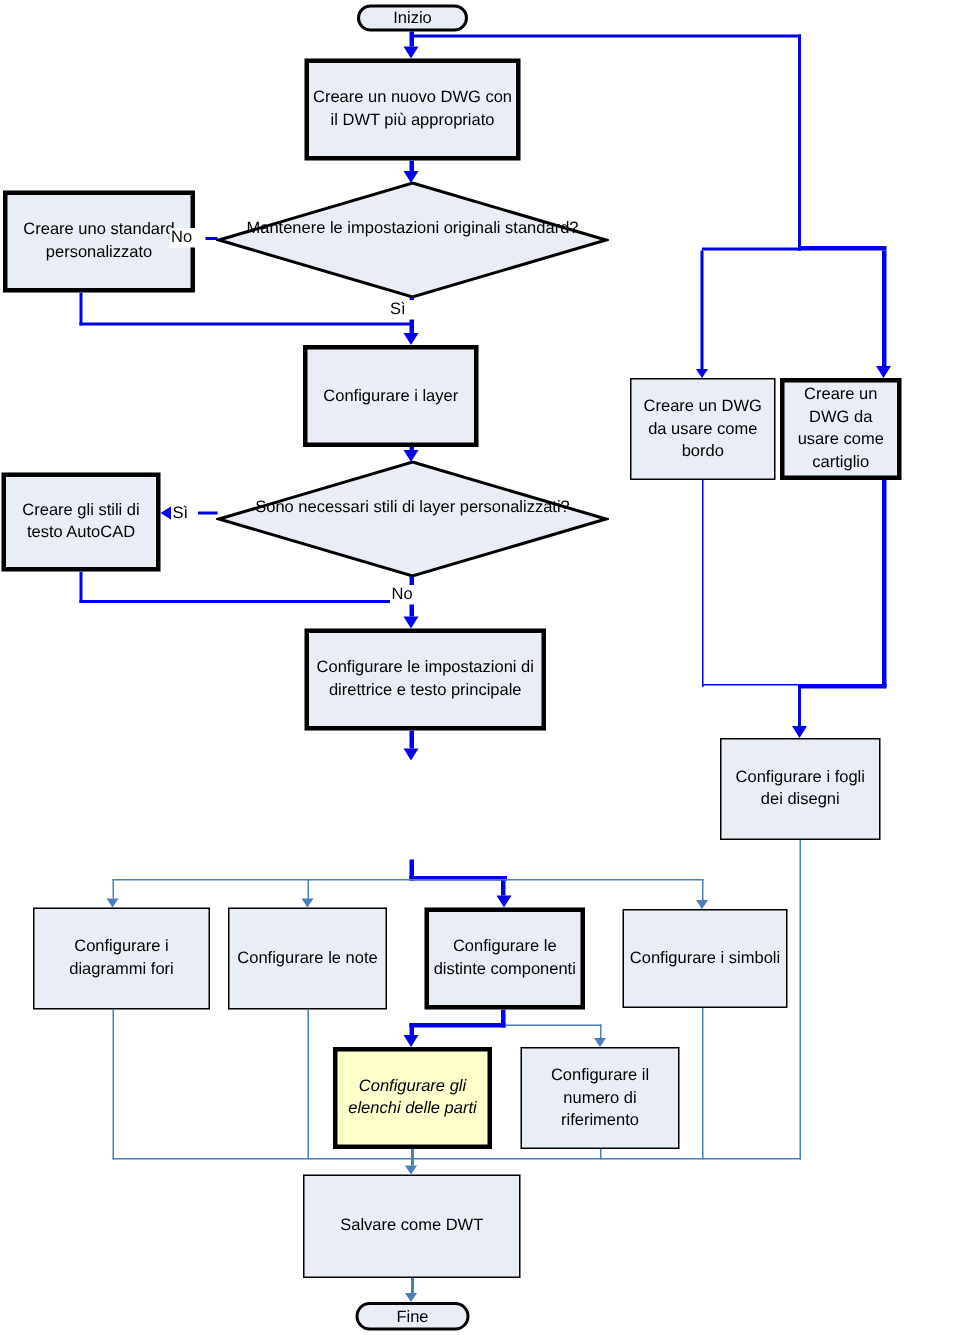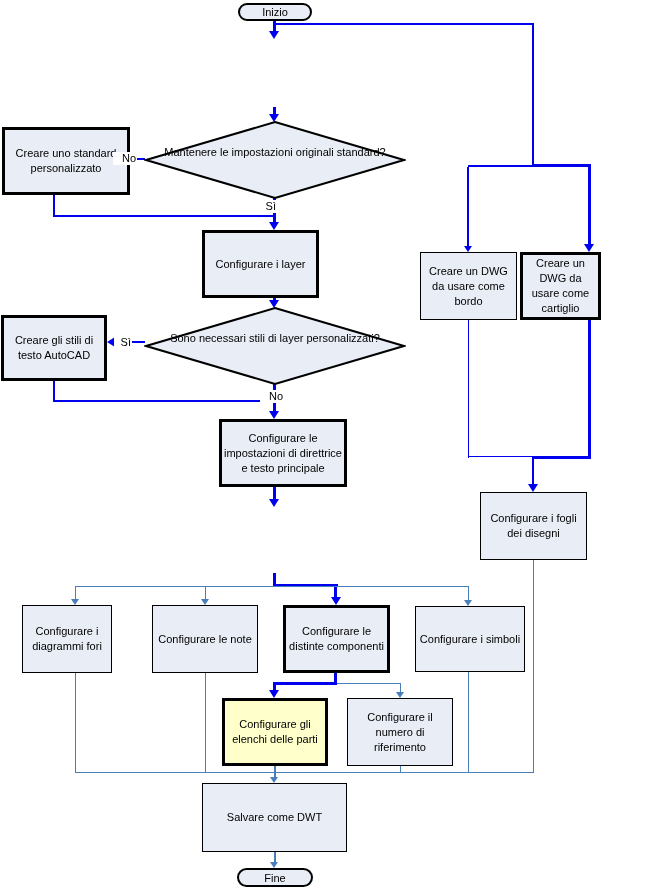--- a/index.html
+++ b/index.html
@@ -2,27 +2,27 @@
 <html style="--node-fill: #e9edf5; --hl-fill: #ffffcc;"><head>
 <meta charset="utf-8">
 <style>
   html,body{margin:0;padding:0;background:#fff;}
   .stage{position:relative;width:647px;height:890px;background:#fff;overflow:hidden;
          font-family:"Liberation Sans",sans-serif;color:#000;border-radius:26px;}
   .box{position:absolute;box-sizing:border-box;background:var(--node-fill,#e9edf5);
        border:1px solid #000;display:flex;align-items:center;justify-content:center;
        text-align:center;font-size:11px;line-height:15px;padding:2px;z-index:2;}
   .thick{border-width:3px;}
-  .yellow{background:var(--hl-fill,#ffffcc);}
+  .yellow{background:var(--hl-fill,#ffffcc);font-style:italic;}
   .oval{position:absolute;box-sizing:border-box;background:var(--node-fill,#e9edf5);
         border:2px solid #000;border-radius:10px;display:flex;align-items:center;
         justify-content:center;font-size:11px;z-index:2;}
   .dsvg{position:absolute;z-index:2;}
   .dtext{position:absolute;z-index:3;text-align:center;font-size:11px;line-height:15px;}
-  .lbl{position:absolute;z-index:4;background:#fff;text-align:right;font-size:11px;
+  .lbl{position:absolute;z-index:4;background:#fff;text-align:left;font-size:11px;
        line-height:13px;padding:0 1px;}
   .ln{position:absolute;z-index:1;}
   .arr{position:absolute;z-index:1;width:0;height:0;}
 </style>
 </head>
 <body>
 
 <div class="stage">
 
   <div id="connectors">
@@ -86,30 +86,31 @@
       <div class="arr" style="left: 71px; top: 599px; border-left: 4px solid transparent; border-right: 4px solid transparent; border-top: 6px solid rgb(74, 126, 187);"></div>
       <div class="arr" style="left: 201px; top: 599px; border-left: 4px solid transparent; border-right: 4px solid transparent; border-top: 6px solid rgb(74, 126, 187);"></div>
       <div class="arr" style="left: 464px; top: 600px; border-left: 4px solid transparent; border-right: 4px solid transparent; border-top: 6px solid rgb(74, 126, 187);"></div>
       <div class="arr" style="left: 270px; top: 777px; border-left: 4px solid transparent; border-right: 4px solid transparent; border-top: 6px solid rgb(74, 126, 187);"></div>
       <div class="arr" style="left: 270px; top: 862px; border-left: 4px solid transparent; border-right: 4px solid transparent; border-top: 6px solid rgb(74, 126, 187);"></div>
     </div>
 
   <div class="oval" style="left:238px;top:3px;width:74px;height:18px">Inizio</div>
   <div class="oval" style="left:237px;top:868px;width:76px;height:19px">Fine</div>
 
+  <div class="box thick" style="left:203px;top:39px;width:144px;height:68px">Creare un nuovo DWG con il DWT più appropriato</div>
   <div class="box thick" style="left:2px;top:127px;width:128px;height:68px">Creare uno standard personalizzato</div>
   <div class="box thick" style="left:202px;top:230px;width:117px;height:68px">Configurare i layer</div>
   <div class="box thick" style="left:1px;top:315px;width:106px;height:66px">Creare gli stili di testo AutoCAD</div>
-  <div class="box thick" style="left:219px;top:419px;width:128px;height:68px">Configurare le impostazioni di direttrice e testo principale</div>
+  <div class="box thick" style="left:203px;top:419px;width:161px;height:68px">Configurare le impostazioni di direttrice e testo principale</div>
 
   <div class="box" style="left:420px;top:252px;width:97px;height:68px">Creare un DWG da usare come bordo</div>
   <div class="box thick" style="left:520px;top:252px;width:81px;height:68px">Creare un DWG da usare come cartiglio</div>
   <div class="box" style="left:480px;top:492px;width:107px;height:68px">Configurare i fogli dei disegni</div>
 
-  <div class="box" style="left:22px;top:605px;width:90px;height:68px">Configurare i diagrammi fori</div>
+  <div class="box" style="left:22px;top:605px;width:118px;height:68px">Configurare i diagrammi fori</div>
   <div class="box" style="left:152px;top:605px;width:106px;height:68px">Configurare le note</div>
   <div class="box thick" style="left:283px;top:605px;width:107px;height:68px">Configurare le distinte componenti</div>
   <div class="box" style="left:415px;top:606px;width:110px;height:66px">Configurare i simboli</div>
 
   <div class="box thick yellow" style="left:222px;top:698px;width:106px;height:68px">Configurare gli elenchi delle parti</div>
   <div class="box" style="left:347px;top:698px;width:106px;height:68px">Configurare il numero di riferimento</div>
 
   <div class="box" style="left:202px;top:783px;width:145px;height:69px">Salvare come DWT</div>
 
   <svg class="dsvg" style="left:144px;top:121px" width="262" height="78">

